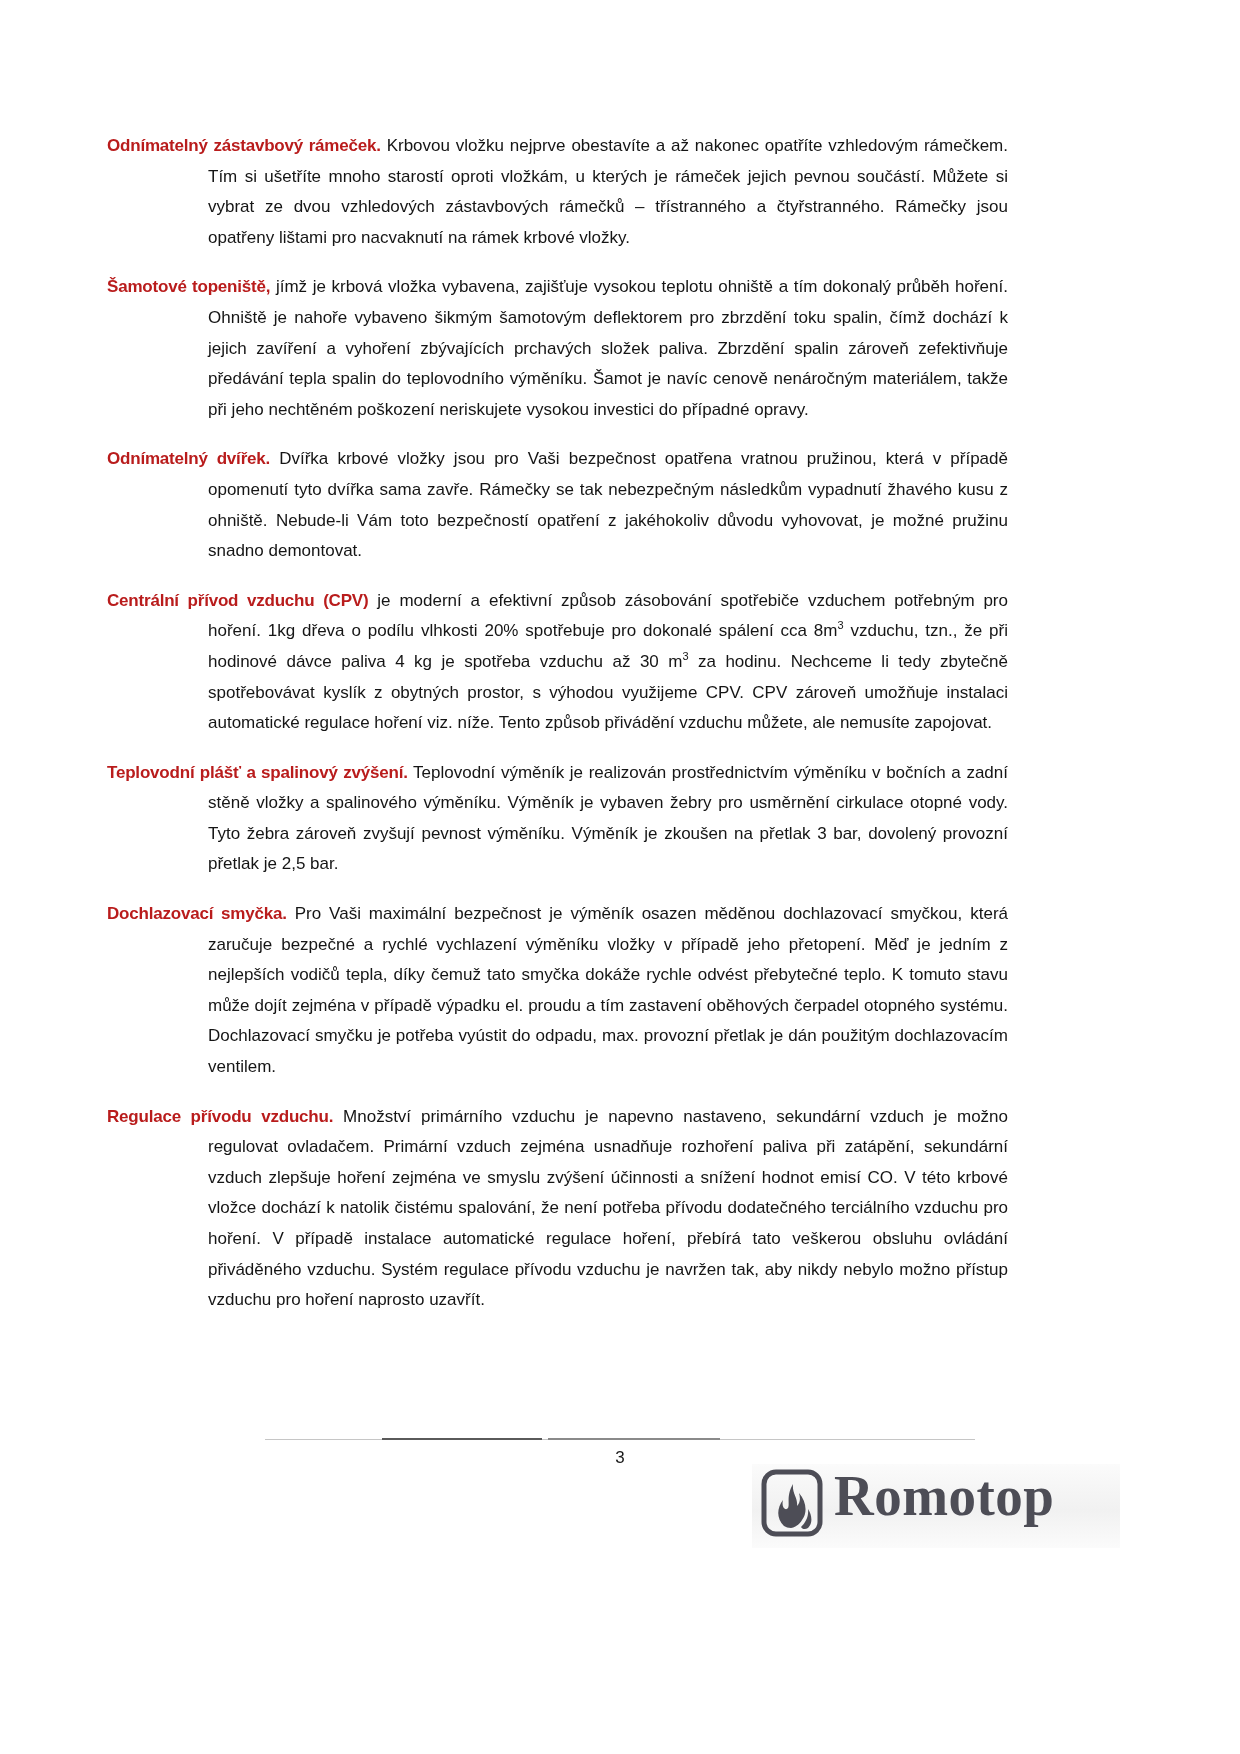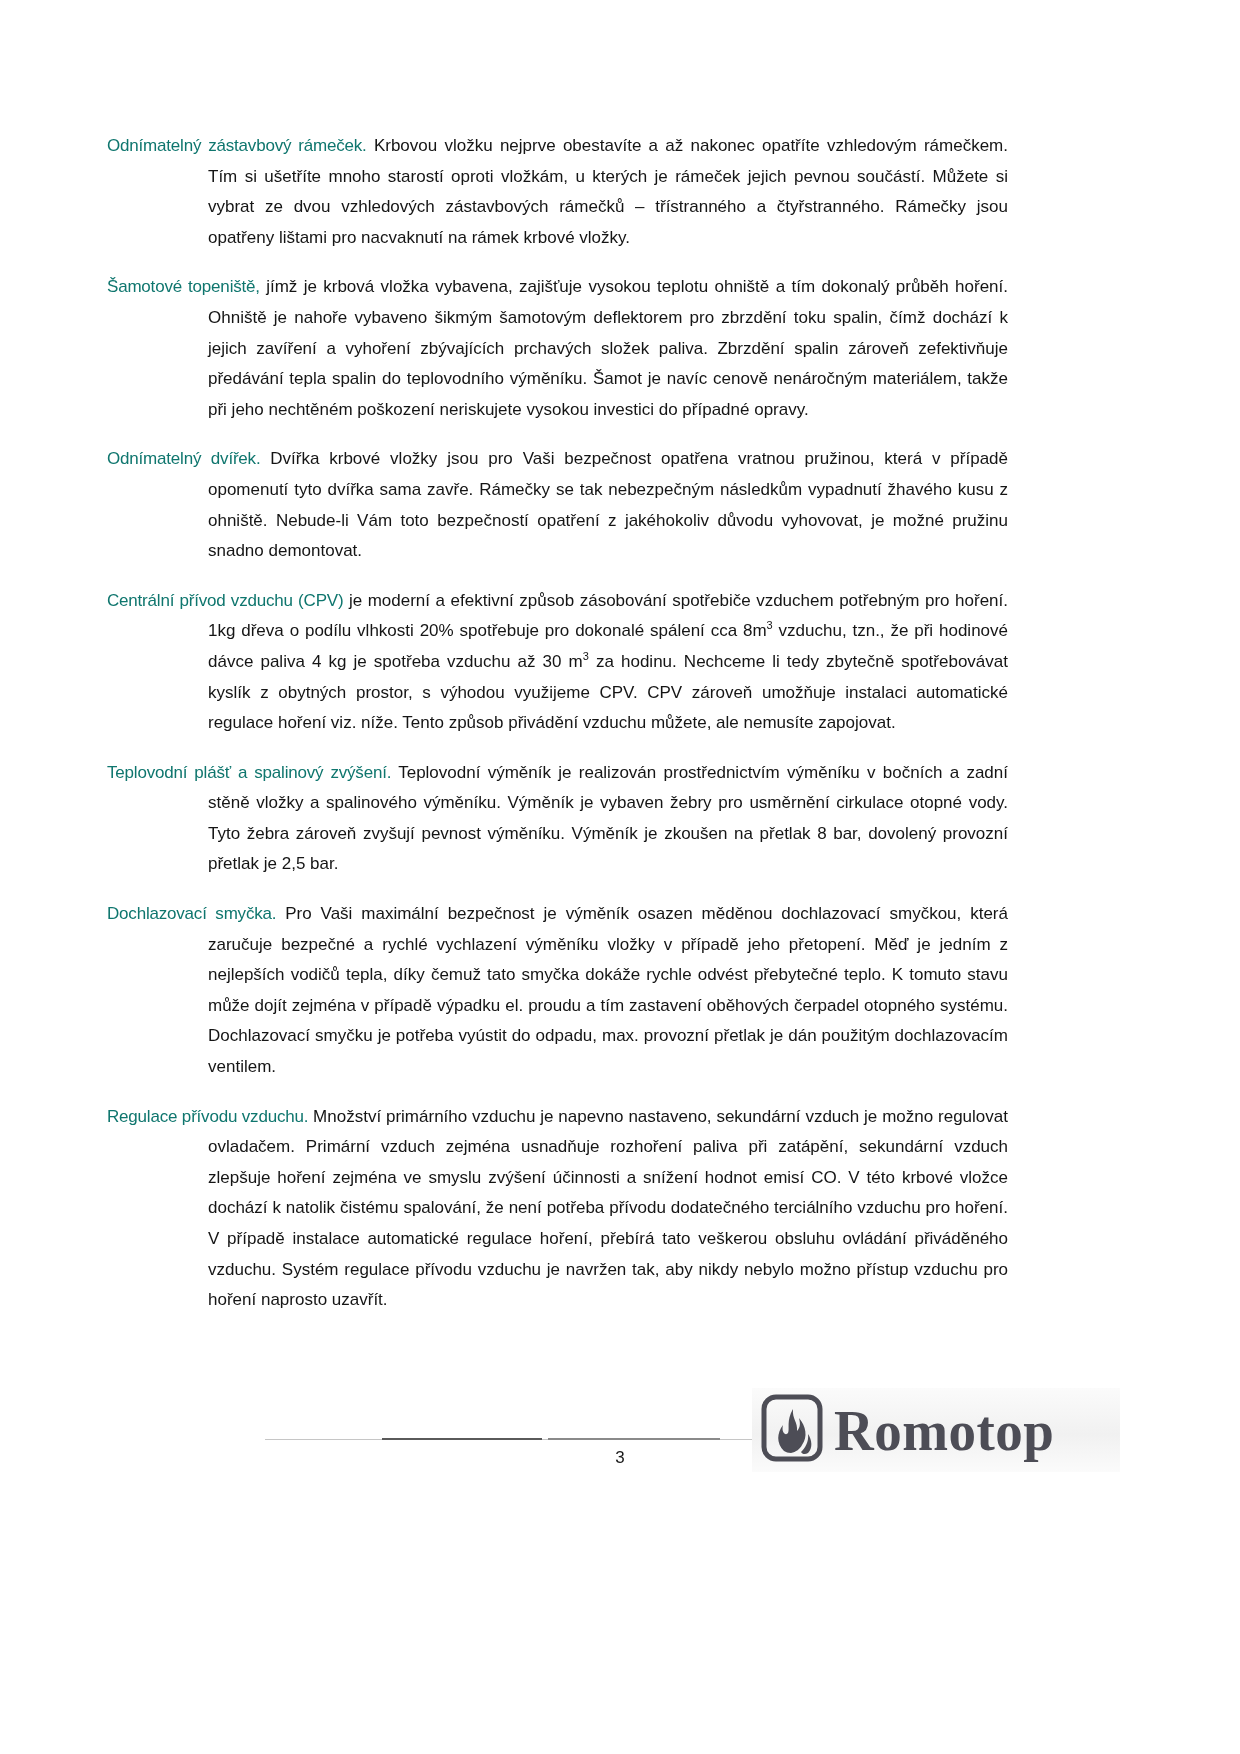--- a/index.html
+++ b/index.html
@@ -20,22 +20,22 @@
   .para {
     font-size:17px;
     line-height:30.6px;
     text-align:justify;
     color:#151515;
     padding-left:101px;
     text-indent:-101px;
     margin-bottom:19px;
   }
   .para strong {
-    font-weight:normal;
-    color:#0f766e;
+    font-weight:bold;
+    color:#b91c1c;
     letter-spacing:-0.2px;
   }
   .para sup {
     font-size:11px;
     line-height:0;
     vertical-align:super;
   }
   .divider-light {
     position:absolute; top:1439px; left:265px;
     width:710px; height:1px; background:#c6c6c6;
@@ -49,23 +49,23 @@
     width:172px; height:2px; background:#8a8a8a;
   }
   .page-number {
     position:absolute; top:1448px; left:40px;
     width:1160px;
     text-align:center;
     font-size:17px;
     color:#1a1a1a;
   }
   .logo {
-    position:absolute; top:1388px; left:752px;
+    position:absolute; top:1464px; left:752px;
     width:368px; height:84px;
-    display:flex; align-items:center;
+    display:flex; align-items:flex-start;
     background:linear-gradient(180deg,#fbfbfb 0%,#f1f1f1 55%,#fbfbfb 100%);
     padding:4px 8px;
   }
   .logo-mark { flex:0 0 auto; margin-right:10px; }
   .logo-text {
     font-family:"Liberation Serif", serif;
     font-weight:bold;
     font-size:55px;
     color:#4d4d56;
     letter-spacing:0.5px;
@@ -76,21 +76,21 @@
 </head>
 <body>
 
 <div class="page">
 
   <main class="doc">
       <p class="para"><strong>Odnímatelný zástavbový rámeček.</strong><span> Krbovou vložku nejprve obestavíte a až nakonec opatříte vzhledovým rámečkem. Tím si ušetříte mnoho starostí oproti vložkám, u kterých je rámeček jejich pevnou součástí. Můžete si vybrat ze dvou vzhledových zástavbových rámečků – třístranného a čtyřstranného. Rámečky jsou opatřeny lištami pro nacvaknutí na rámek krbové vložky.</span></p>
       <p class="para"><strong>Šamotové topeniště,</strong><span> jímž je krbová vložka vybavena, zajišťuje vysokou teplotu ohniště a tím dokonalý průběh hoření. Ohniště je nahoře vybaveno šikmým šamotovým deflektorem pro zbrzdění toku spalin, čímž dochází k jejich zavíření a vyhoření zbývajících prchavých složek paliva. Zbrzdění spalin zároveň zefektivňuje předávání tepla spalin do teplovodního výměníku. Šamot je navíc cenově nenáročným materiálem, takže při jeho nechtěném poškození neriskujete vysokou investici do případné opravy.</span></p>
       <p class="para"><strong>Odnímatelný dvířek.</strong><span> Dvířka krbové vložky jsou pro Vaši bezpečnost opatřena vratnou pružinou, která v případě opomenutí tyto dvířka sama zavře. Rámečky se tak nebezpečným následkům vypadnutí žhavého kusu z ohniště. Nebude-li Vám toto bezpečností opatření z jakéhokoliv důvodu vyhovovat, je možné pružinu snadno demontovat.</span></p>
       <p class="para"><strong>Centrální přívod vzduchu (CPV)</strong><span> je moderní a efektivní způsob zásobování spotřebiče vzduchem potřebným pro hoření. 1kg dřeva o podílu vlhkosti 20% spotřebuje pro dokonalé spálení cca 8m</span><sup>3</sup><span> vzduchu, tzn., že při hodinové dávce paliva 4 kg je spotřeba vzduchu až 30 m</span><sup>3</sup><span> za hodinu. Nechceme li tedy zbytečně spotřebovávat kyslík z obytných prostor, s výhodou využijeme CPV. CPV zároveň umožňuje instalaci automatické regulace hoření viz. níže. Tento způsob přivádění vzduchu můžete, ale nemusíte zapojovat.</span></p>
-      <p class="para"><strong>Teplovodní plášť a spalinový zvýšení.</strong><span> Teplovodní výměník je realizován prostřednictvím výměníku v bočních a zadní stěně vložky a spalinového výměníku. Výměník je vybaven žebry pro usměrnění cirkulace otopné vody. Tyto žebra zároveň zvyšují pevnost výměníku. Výměník je zkoušen na přetlak 8 bar, dovolený provozní přetlak je 2,5 bar.</span></p>
+      <p class="para"><strong>Teplovodní plášť a spalinový zvýšení.</strong><span> Teplovodní výměník je realizován prostřednictvím výměníku v bočních a zadní stěně vložky a spalinového výměníku. Výměník je vybaven žebry pro usměrnění cirkulace otopné vody. Tyto žebra zároveň zvyšují pevnost výměníku. Výměník je zkoušen na přetlak 3 bar, dovolený provozní přetlak je 2,5 bar.</span></p>
       <p class="para"><strong>Dochlazovací smyčka.</strong><span> Pro Vaši maximální bezpečnost je výměník osazen měděnou dochlazovací smyčkou, která zaručuje bezpečné a rychlé vychlazení výměníku vložky v případě jeho přetopení. Měď je jedním z nejlepších vodičů tepla, díky čemuž tato smyčka dokáže rychle odvést přebytečné teplo. K tomuto stavu může dojít zejména v případě výpadku el. proudu a tím zastavení oběhových čerpadel otopného systému. Dochlazovací smyčku je potřeba vyústit do odpadu, max. provozní přetlak je dán použitým dochlazovacím ventilem.</span></p>
       <p class="para"><strong>Regulace přívodu vzduchu.</strong><span> Množství primárního vzduchu je napevno nastaveno, sekundární vzduch je možno regulovat ovladačem. Primární vzduch zejména usnadňuje rozhoření paliva při zatápění, sekundární vzduch zlepšuje hoření zejména ve smyslu zvýšení účinnosti a snížení hodnot emisí CO. V této krbové vložce dochází k natolik čistému spalování, že není potřeba přívodu dodatečného terciálního vzduchu pro hoření. V případě instalace automatické regulace hoření, přebírá tato veškerou obsluhu ovládání přiváděného vzduchu. Systém regulace přívodu vzduchu je navržen tak, aby nikdy nebylo možno přístup vzduchu pro hoření naprosto uzavřít.</span></p>
     </main>
 
   <div class="divider-light"></div>
   <div class="divider-dark1"></div>
   <div class="divider-dark2"></div>
 
   <div class="page-number">3</div>
 

